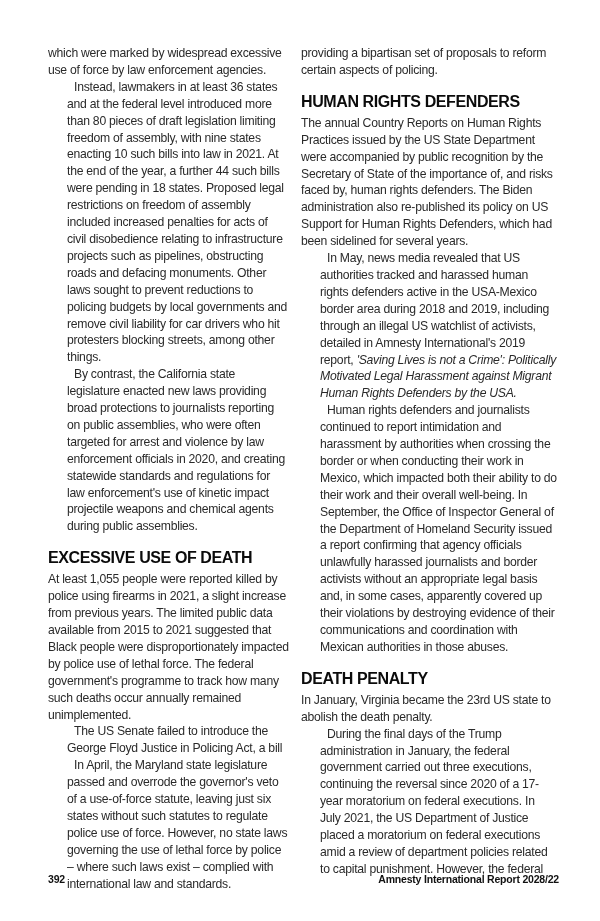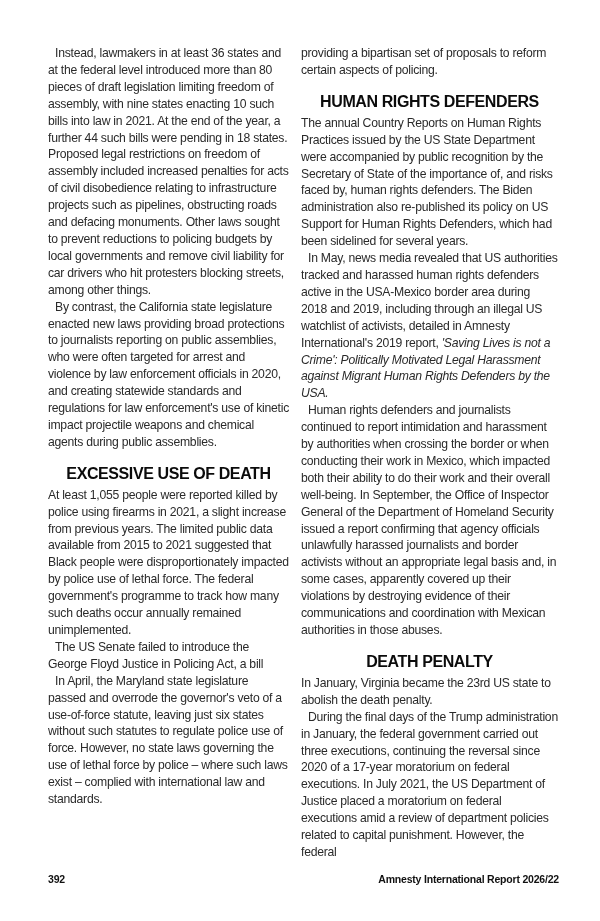--- a/index.html
+++ b/index.html
@@ -24,31 +24,30 @@
 
   .col p {
     margin: 0;
     font-size: 12.2px;
     line-height: 16.9px;
     letter-spacing: -0.25px;
     color: #2a2a2a;
     text-align: left;
     font-stretch: semi-condensed;
   }
-  .col p.indent { text-indent: 7px; }
+  .col p.indent { text-indent: 7px; margin-left: 19px; }
 
   .col h2 {
     margin: 13px 0 4px 0;
     font-size: 16px;
     line-height: 19px;
     font-weight: bold;
     letter-spacing: -0.4px;
     color: #0b0b0b;
     font-stretch: condensed;
-    text-align: center;
   }
   .col > :first-child { margin-top: 0; }
 
   .italic { font-style: italic; }
 
   .footer {
     position: absolute;
     left: 48px;
     right: 41px;
     top: 873px;
@@ -60,20 +59,21 @@
     letter-spacing: -0.2px;
     color: #111111;
   }
 </style>
 </head>
 <body>
 
 <div class="page">
 
   <div class="col col-left">
+      <p><span>which were marked by widespread excessive use of force by law enforcement agencies.</span></p>
       <p class="indent"><span>Instead, lawmakers in at least 36 states and at the federal level introduced more than 80 pieces of draft legislation limiting freedom of assembly, with nine states enacting 10 such bills into law in 2021. At the end of the year, a further 44 such bills were pending in 18 states. Proposed legal restrictions on freedom of assembly included increased penalties for acts of civil disobedience relating to infrastructure projects such as pipelines, obstructing roads and defacing monuments. Other laws sought to prevent reductions to policing budgets by local governments and remove civil liability for car drivers who hit protesters blocking streets, among other things.</span></p>
       <p class="indent"><span>By contrast, the California state legislature enacted new laws providing broad protections to journalists reporting on public assemblies, who were often targeted for arrest and violence by law enforcement officials in 2020, and creating statewide standards and regulations for law enforcement's use of kinetic impact projectile weapons and chemical agents during public assemblies.</span></p>
       <h2>EXCESSIVE USE OF DEATH</h2>
       <p><span>At least 1,055 people were reported killed by police using firearms in 2021, a slight increase from previous years. The limited public data available from 2015 to 2021 suggested that Black people were disproportionately impacted by police use of lethal force. The federal government's programme to track how many such deaths occur annually remained unimplemented.</span></p>
       <p class="indent"><span>The US Senate failed to introduce the George Floyd Justice in Policing Act, a bill</span></p>
       <p class="indent"><span>In April, the Maryland state legislature passed and overrode the governor's veto of a use-of-force statute, leaving just six states without such statutes to regulate police use of force. However, no state laws governing the use of lethal force by police – where such laws exist – complied with international law and standards.</span></p>
     </div>
 
   <div class="col col-right">
       <p><span>providing a bipartisan set of proposals to reform certain aspects of policing.</span></p>
@@ -81,16 +81,16 @@
       <p><span>The annual Country Reports on Human Rights Practices issued by the US State Department were accompanied by public recognition by the Secretary of State of the importance of, and risks faced by, human rights defenders. The Biden administration also re-published its policy on US Support for Human Rights Defenders, which had been sidelined for several years.</span></p>
       <p class="indent"><span>In May, news media revealed that US authorities tracked and harassed human rights defenders active in the USA-Mexico border area during 2018 and 2019, including through an illegal US watchlist of activists, detailed in Amnesty International's 2019 report, </span><span class="italic">'Saving Lives is not a Crime': Politically Motivated Legal Harassment against Migrant Human Rights Defenders by the USA.</span></p>
       <p class="indent"><span>Human rights defenders and journalists continued to report intimidation and harassment by authorities when crossing the border or when conducting their work in Mexico, which impacted both their ability to do their work and their overall well-being. In September, the Office of Inspector General of the Department of Homeland Security issued a report confirming that agency officials unlawfully harassed journalists and border activists without an appropriate legal basis and, in some cases, apparently covered up their violations by destroying evidence of their communications and coordination with Mexican authorities in those abuses.</span></p>
       <h2>DEATH PENALTY</h2>
       <p><span>In January, Virginia became the 23rd US state to abolish the death penalty.</span></p>
       <p class="indent"><span>During the final days of the Trump administration in January, the federal government carried out three executions, continuing the reversal since 2020 of a 17-year moratorium on federal executions. In July 2021, the US Department of Justice placed a moratorium on federal executions amid a review of department policies related to capital punishment. However, the federal</span></p>
     </div>
 
   <div class="footer">
     <span>392</span>
-    <span>Amnesty International Report 2026/22</span>
+    <span>Amnesty International Report 2028/22</span>
   </div>
 
 </div>
 
 </body></html>

